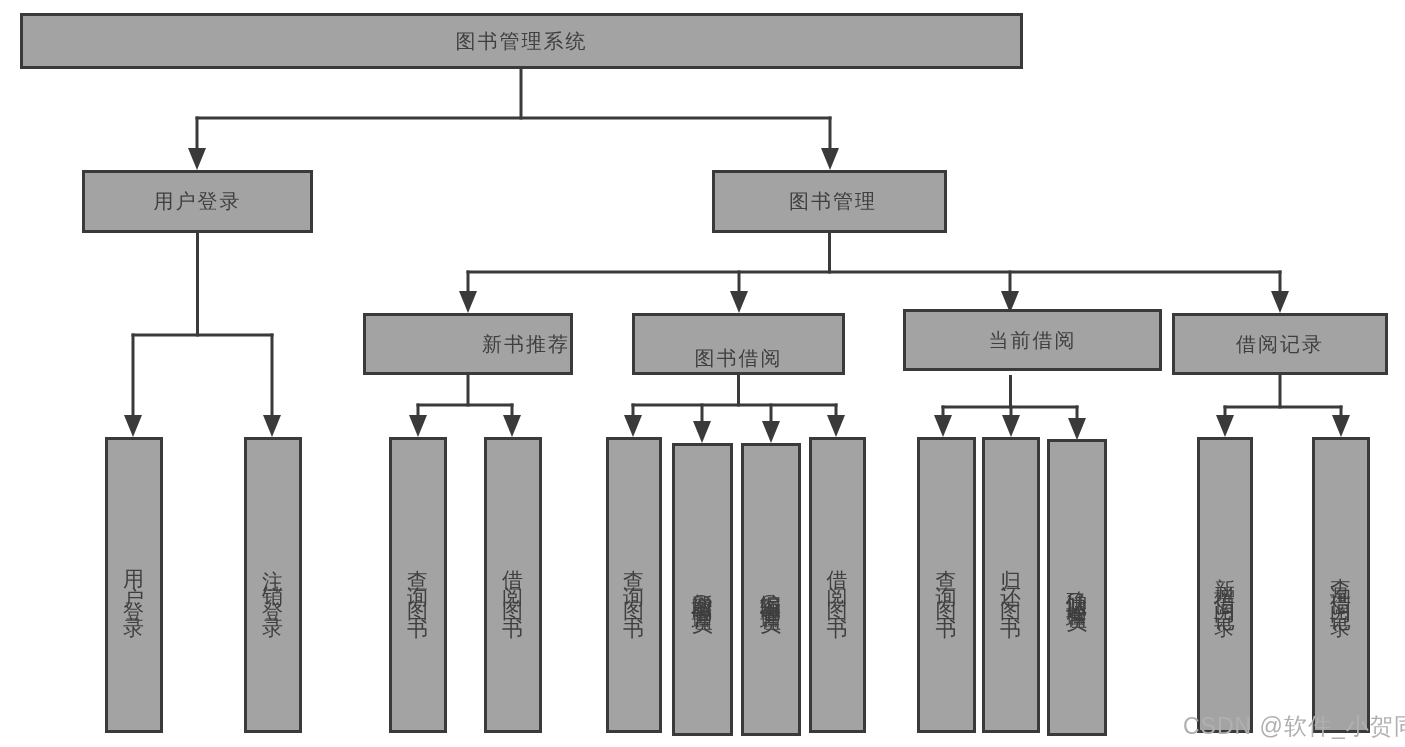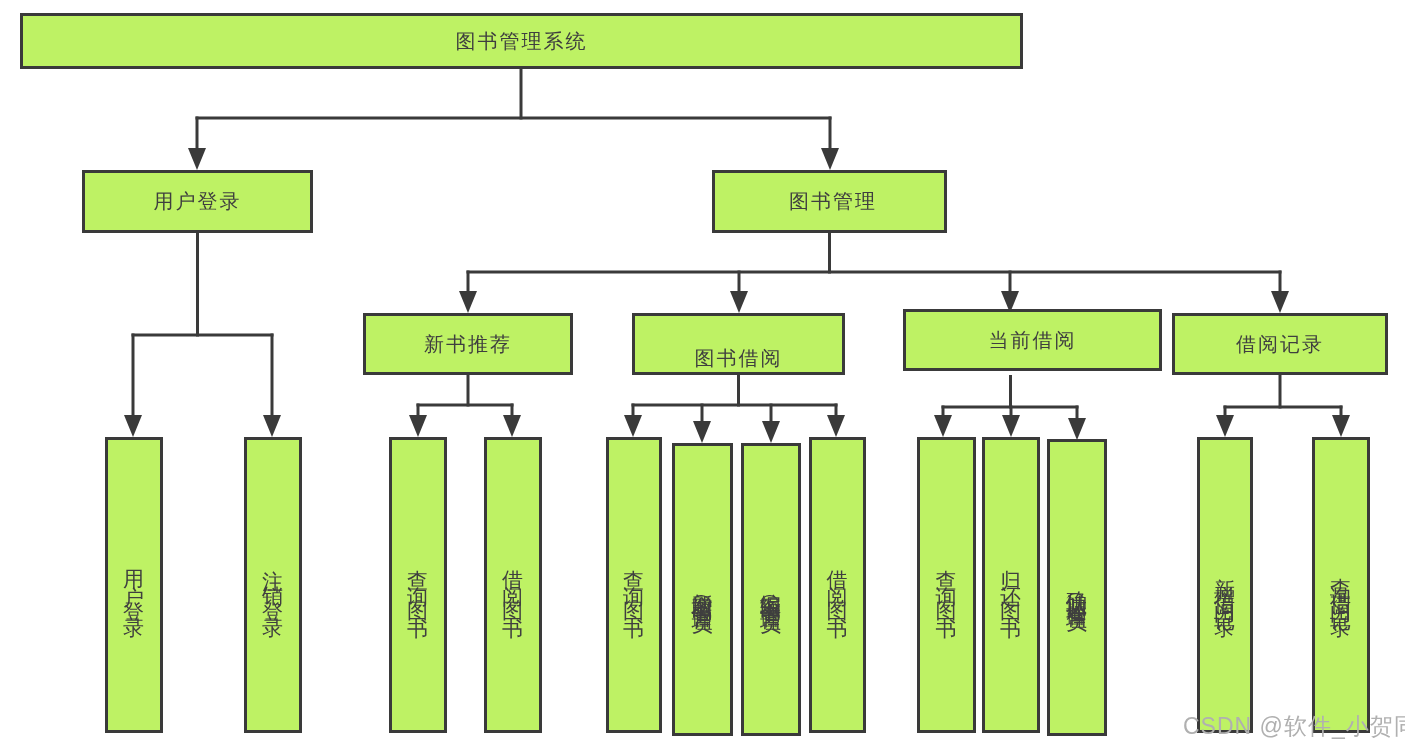--- a/index.html
+++ b/index.html
@@ -14,21 +14,21 @@
   .connectors {
     position: absolute;
     left: 0; top: 0;
     width: 1405px; height: 747px;
     pointer-events: none;
   }
   .box {
     position: absolute;
     box-sizing: border-box;
     border: 3px solid #3a3a3a;
-    background: #bef264;
+    background: #a3a3a3;
     display: flex;
     align-items: center;
     justify-content: center;
     color: #3f3f3f;
   }
   .hbox span {
     font-size: 20px;
     letter-spacing: 2px;
     white-space: nowrap;
   }
@@ -139,21 +139,21 @@
     <span>图书管理系统</span>
   </div>
 
   <div class="box hbox" style="left:82px; top:170px; width:231px; height:63px;">
     <span>用户登录</span>
   </div>
   <div class="box hbox" style="left:712px; top:170px; width:235px; height:63px;padding-left:7px;">
     <span>图书管理</span>
   </div>
 
-  <div class="box hbox" style="left:363px; top:313px; width:210px; height:62px;">
+  <div class="box hbox" style="left:363px; top:313px; width:210px; height:62px;justify-content:flex-end;">
     <span>新书推荐</span>
   </div>
   <div class="box hbox" style="left:632px; top:313px; width:213px; height:62px;align-items:flex-end;">
     <span>图书借阅</span>
   </div>
   <div class="box hbox" style="left:903px; top:309px; width:259px; height:62px;">
     <span>当前借阅</span>
   </div>
   <div class="box hbox" style="left:1172px; top:313px; width:216px; height:62px;">
     <span>借阅记录</span>

